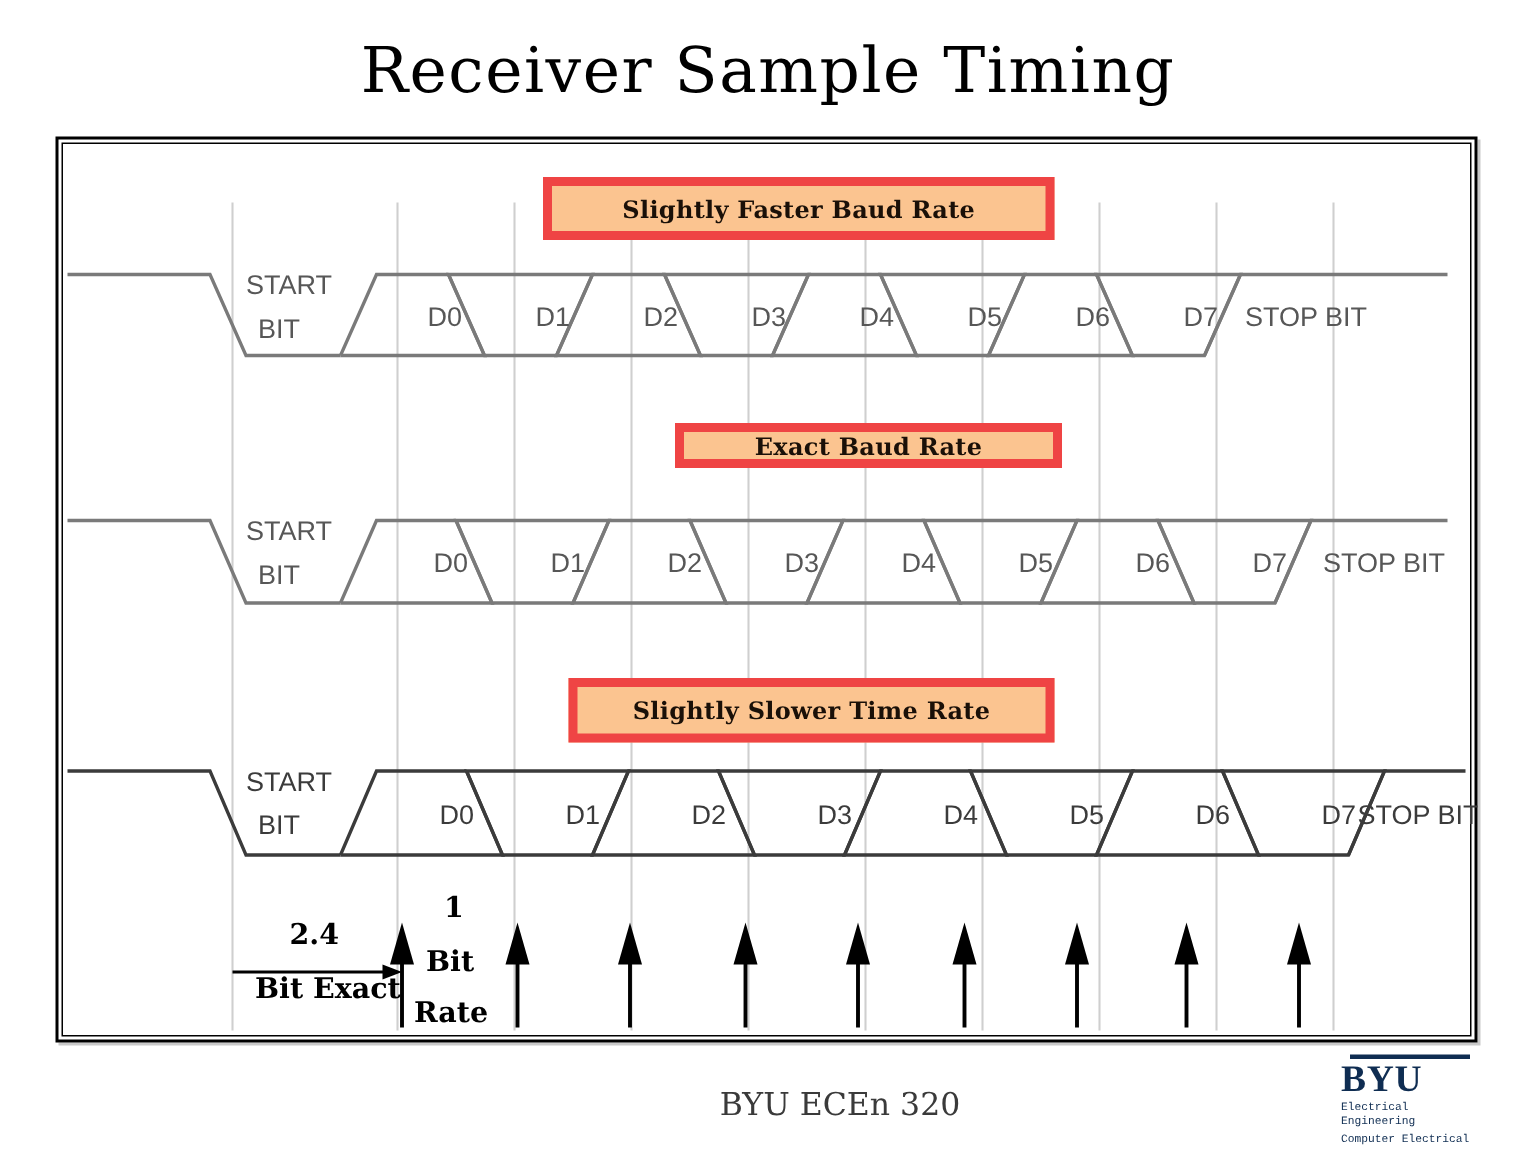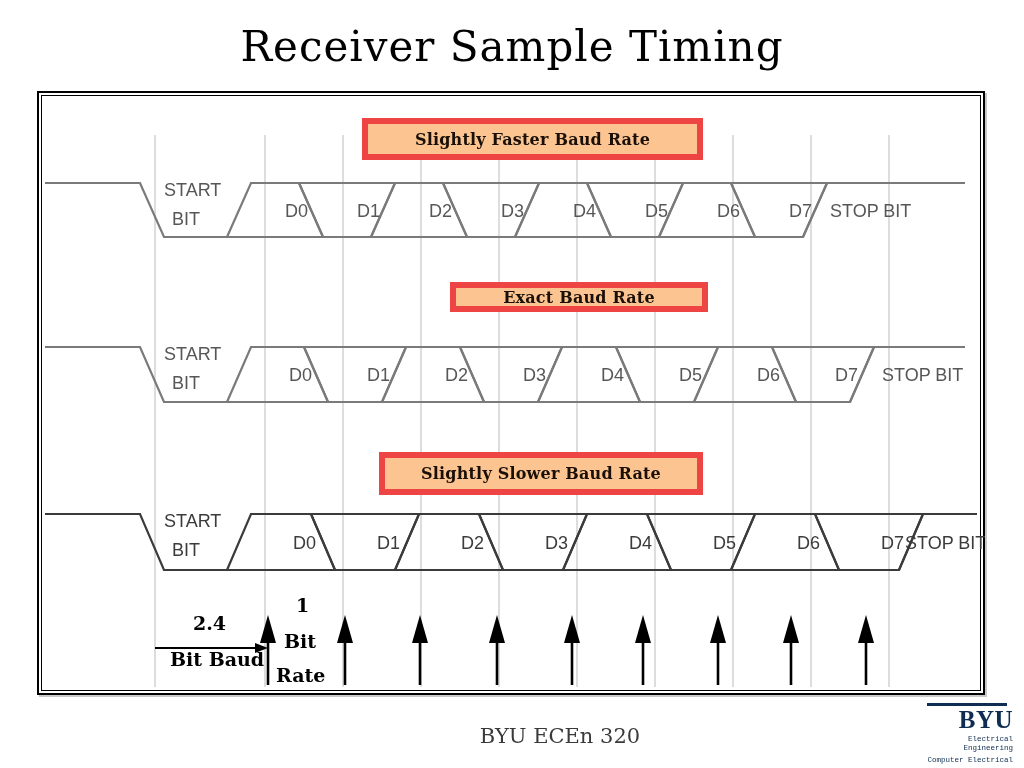--- a/index.html
+++ b/index.html
@@ -90,23 +90,23 @@
     font-family:"DejaVu Serif", serif;
     font-size:21px;
     color:#3a3a3a;
     white-space:nowrap;
     margin-left:48px;
   }
 
   
   .logo{
     position:absolute;
-    left:921px;top:703px;
+    left:894px;top:703px;
     width:92px;height:54px;
-    text-align:right;
+    text-align:left;
   }
   .logo-bar{
     width:80px;height:3px;background:#0f2d52;margin:0 auto 1px auto;
   }
   .logo-byu{
     font-family:"Liberation Serif", serif;
     font-weight:bold;
     font-size:25px;
     line-height:25px;
     color:#0f2d52;
@@ -278,24 +278,24 @@
     </g>
 
     <g stroke="#000000" fill="#000000">
       <line x1="118" y1="557" x2="224" y2="557" stroke-width="2"></line>
       <polygon points="231,557 218,552 218,562" stroke="none"></polygon>
     </g>
   </svg>
 
   <div class="caption" id="cap-fast">Slightly Faster Baud Rate</div>
   <div class="caption" id="cap-exact">Exact Baud Rate</div>
-  <div class="caption" id="cap-slow">Slightly Slower Baud Rate</div>
+  <div class="caption" id="cap-slow">Slightly Slower Time Rate</div>
 
   <div class="annot" id="annot-15">2.4</div>
-  <div class="annot" id="annot-bittime">Bit Baud</div>
+  <div class="annot" id="annot-bittime">Bit Exact</div>
   <div class="annot" id="annot-1">1</div>
   <div class="annot" id="annot-bit">Bit</div>
   <div class="annot" id="annot-time">Rate</div>
 
   <div class="footer">BYU ECEn 320</div>
 
   <div class="logo">
     <div class="logo-bar"></div>
     <div class="logo-byu">BYU</div>
     <div class="logo-sub">Electrical Engineering</div>

